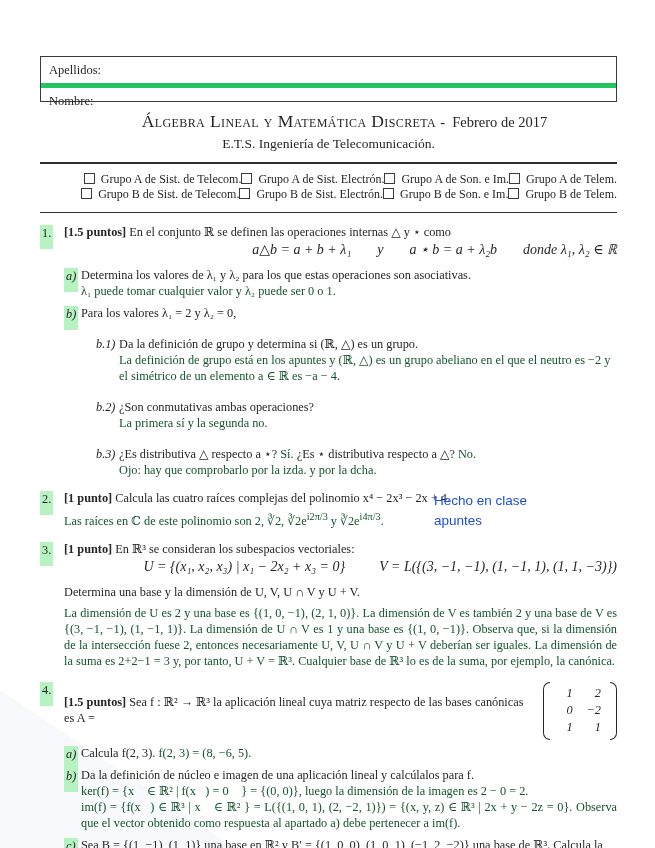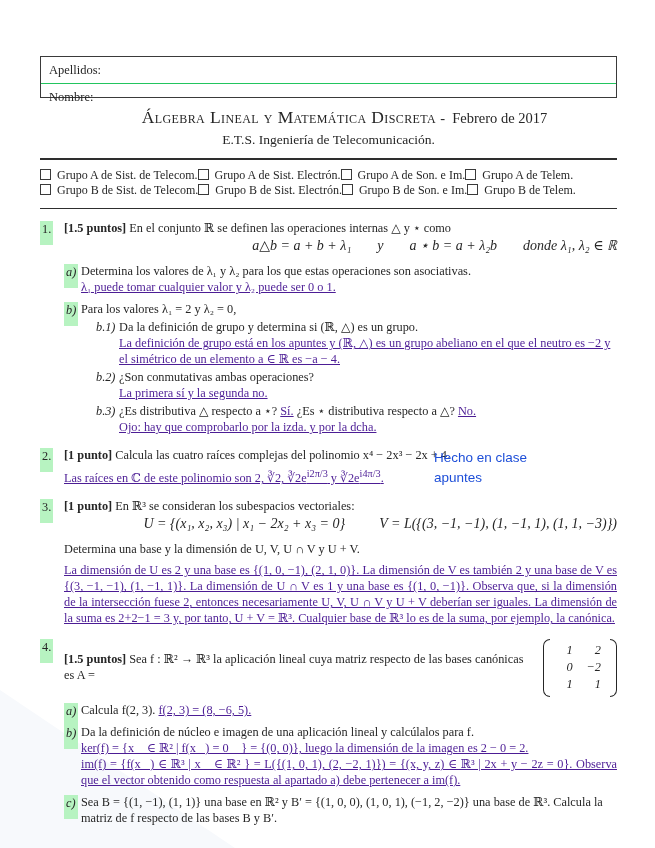--- a/index.html
+++ b/index.html
@@ -5,51 +5,51 @@
   html,body{margin:0;padding:0;background:#ffffff;}
   body{width:655px;height:848px;overflow:hidden;position:relative;
        font-family:"Liberation Serif","DejaVu Serif",serif;color:#262626;}
   .page{position:absolute;inset:0;background:#ffffff;}
   .corner-shade{position:absolute;left:0;top:690px;width:235px;height:158px;
        background:#f7f9fc;clip-path:polygon(0 0,100% 100%,0 100%);}
   .content{position:absolute;left:40px;top:56px;width:577px;}
 
   
   .hdr-table{border:1.4px solid #3a3a3a;font-size:12.5px;}
-  .hdr-row{display:flex;border-top:1px solid #22c55e;}
+  .hdr-row{display:flex;border-top:5px solid #22c55e;}
   .hdr-row:first-child{border-top:none;}
   .hdr-cell{padding:6px 8px 7px;height:13px;}
   .cell-nombre{width:66%;box-sizing:border-box;}
   .cell-dni{width:34%;box-sizing:border-box;border-left:1px solid #3a3a3a;}
 
   .title-block{text-align:center;margin-top:9px;}
   .title-main{font-variant:small-caps;font-size:17.5px;letter-spacing:.4px;margin-left:32px;}
   .title-date{font-size:14.5px;}
   .subtitle{text-align:center;font-size:13.5px;margin-top:4px;}
 
   .rule{border:none;height:1.6px;background:#2e2e2e;margin:10px 0 0;}
 
   .groups{font-size:12px;margin-top:8px;}
-  .group-row{display:flex;justify-content:flex-start;margin-top:0;}
+  .group-row{display:flex;justify-content:flex-end;margin-top:0;}
   .group-item{white-space:nowrap;}
   .cbx{display:inline-block;width:9px;height:9px;border:1.2px solid #3a3a3a;
        margin-right:6px;vertical-align:-1px;background:#fff;}
 
   
   .qwrap{font-size:12.3px;line-height:1.3;}
   .q{position:relative;padding-left:24px;margin-top:12px;}
   .q-num{position:absolute;left:0;top:0;}
   .hl{background:#b7f3c1;display:inline-block;padding:1px 2px 7px;margin-bottom:-7px;}
   .pts{font-weight:bold;}
-  .ans{color:#4c1d95;text-decoration:underline;}
+  .ans{color:#14532d;}
   .formula{text-align:right;font-style:italic;margin:0 0 9px;font-size:14px;}
   .formula-sp{display:inline-block;width:26px;}
   .sub{position:relative;padding-left:17px;margin-top:6px;}
   .sub-label{position:absolute;left:0;top:0;font-style:italic;}
-  .sub2{position:relative;padding-left:23px;margin-top:2px;margin-left:15px;}
+  .sub2{position:relative;padding-left:23px;margin-top:15px;margin-left:15px;}
   .sub2-label{position:absolute;left:0;top:0;font-style:italic;}
   .answer-block{text-align:justify;}
   .annotation{position:absolute;left:394px;top:0;width:160px;
        font-family:"Liberation Sans","DejaVu Sans",sans-serif;
        font-size:13.5px;line-height:1.5;color:#1d4ed8;}
   .matrix{display:inline-flex;align-items:stretch;margin-left:6px;}
   .paren{width:6px;}
   .paren.l{border-left:1.4px solid currentColor;border-top:1.4px solid currentColor;
        border-bottom:1.4px solid currentColor;border-radius:9px 0 0 9px;}
   .paren.r{border-right:1.4px solid currentColor;border-top:1.4px solid currentColor;

